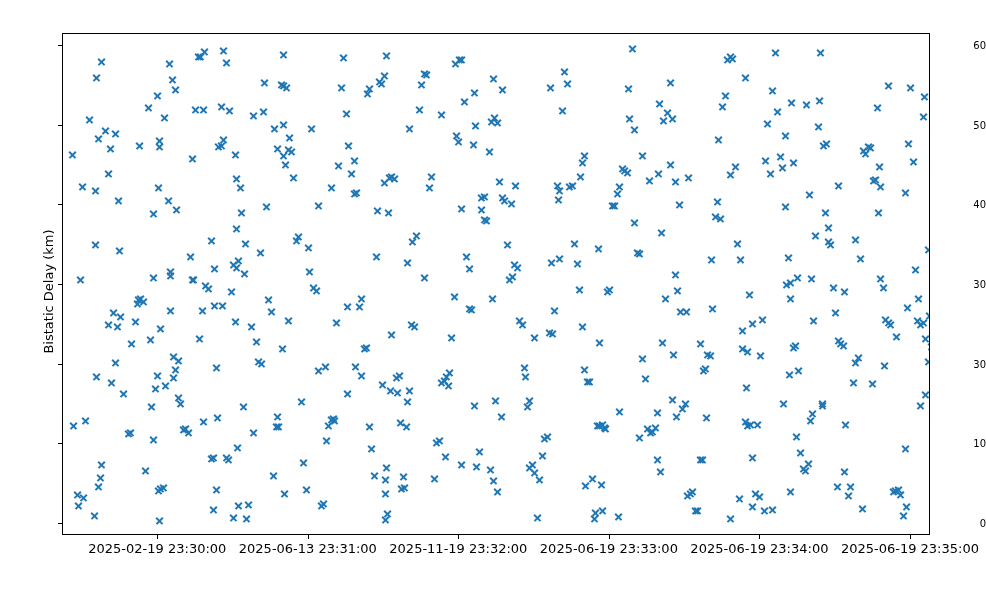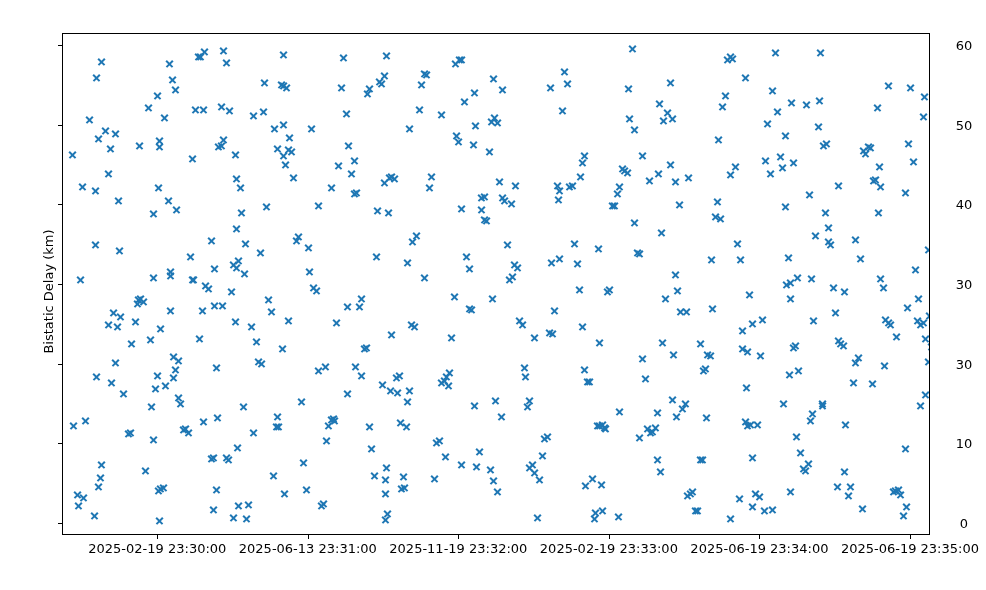--- a/index.html
+++ b/index.html
@@ -64,22 +64,22 @@
     height: 1.55px;
     background: #1f77b4;
   }
   .marker span.a { transform: rotate(45deg); }
   .marker span.b { transform: rotate(-45deg); }
 
   .ytick-label {
     position: absolute;
     right: 0;
     width: 44px;
-    text-align: center;
-    font-size: 13px;
+    text-align: right;
+    font-size: 10px;
     color: #000000;
     transform: translateY(-50%);
   }
   .ytick-mark {
     position: absolute;
     left: 58px;
     width: 4px;
     height: 1px;
     background: #000000;
   }
@@ -2417,19 +2417,19 @@
     <div class="ytick-label" style="top: 124.635px;">50</div>
     <div class="ytick-mark" style="top: 124.635px;"></div>
     <div class="ytick-label" style="top: 44.9524px;">60</div>
     <div class="ytick-mark" style="top: 44.9524px;"></div>
     <div class="xtick-label" style="left: 157.329px;">2025-02-19 23:30:00</div>
     <div class="xtick-mark" style="left: 157.329px;"></div>
     <div class="xtick-label" style="left: 307.85px;">2025-06-13 23:31:00</div>
     <div class="xtick-mark" style="left: 307.85px;"></div>
     <div class="xtick-label" style="left: 458.37px;">2025-11-19 23:32:00</div>
     <div class="xtick-mark" style="left: 458.37px;"></div>
-    <div class="xtick-label" style="left: 608.89px;">2025-02-19 23:33:00</div>
+    <div class="xtick-label" style="left: 608.89px;">2025-06-19 23:33:00</div>
     <div class="xtick-mark" style="left: 608.89px;"></div>
     <div class="xtick-label" style="left: 759.41px;">2025-06-19 23:34:00</div>
     <div class="xtick-mark" style="left: 759.41px;"></div>
     <div class="xtick-label" style="left: 909.931px;">2025-06-19 23:35:00</div>
     <div class="xtick-mark" style="left: 909.931px;"></div>
   </div>
 
 </body></html>

